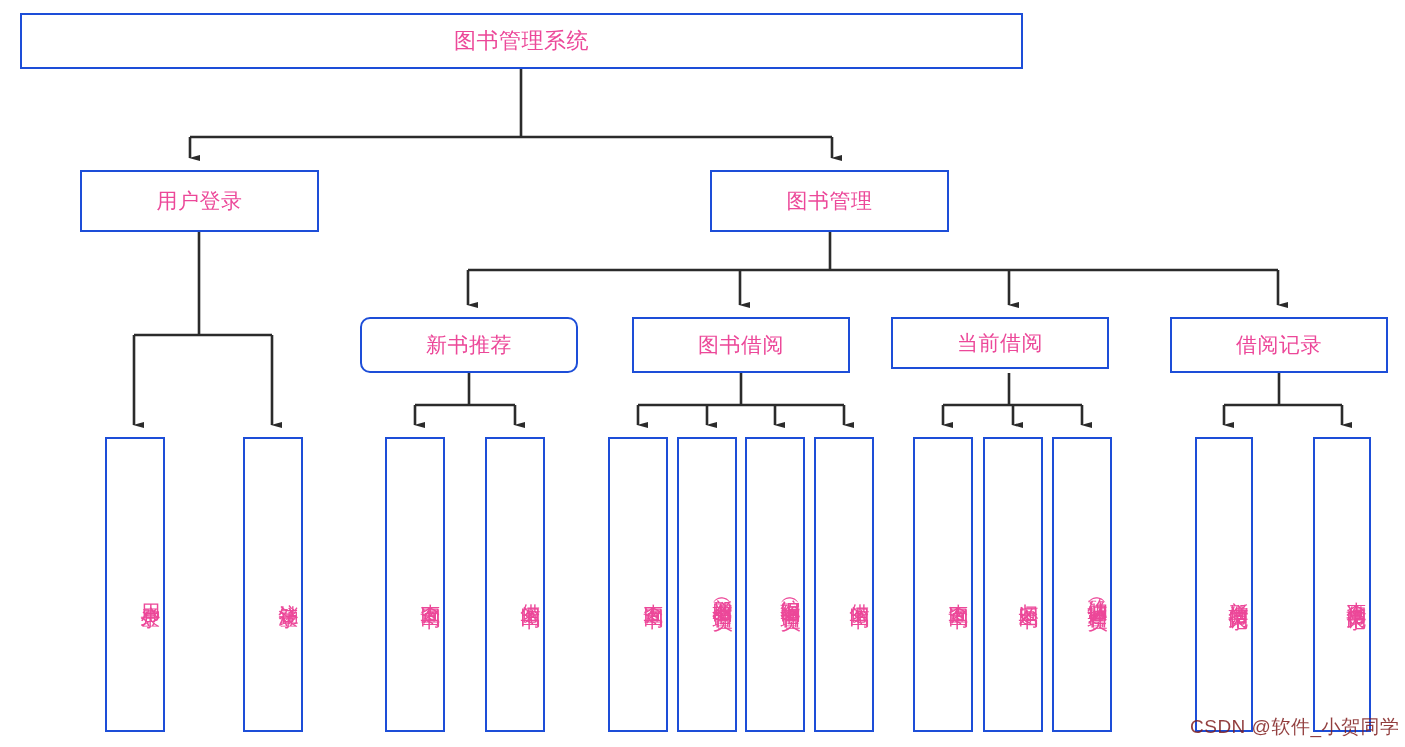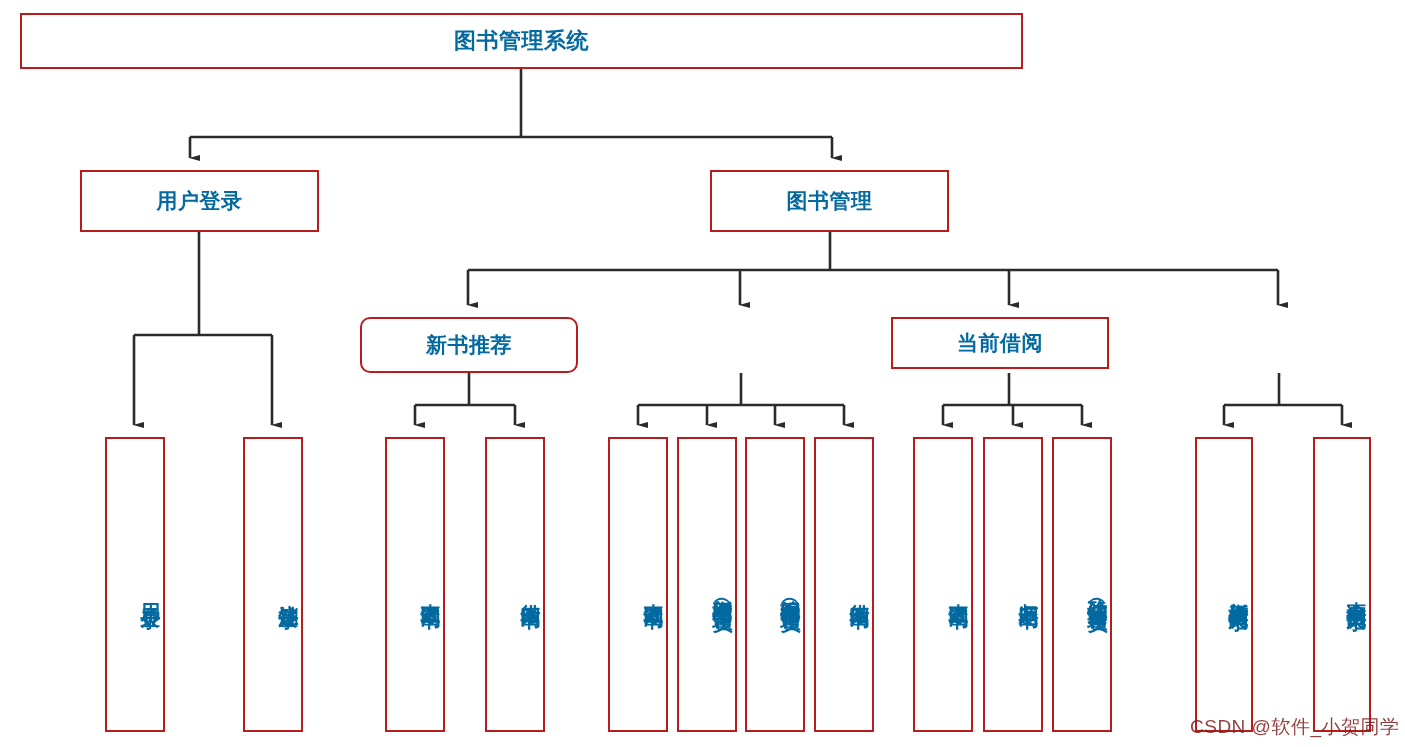--- a/index.html
+++ b/index.html
@@ -13,28 +13,27 @@
   #canvas {
     position: relative;
     width: 1405px;
     height: 747px;
     background: #ffffff;
     overflow: hidden;
   }
   .node {
     position: absolute;
     box-sizing: border-box;
-    border: 2px solid #b91c1c;
+    border: 2px solid #1d4ed8;
     background: #ffffff;
-    color: #0369a1;
+    color: #ec4899;
     display: flex;
     align-items: center;
     justify-content: center;
     text-align: center;
-    font-weight: bold;
   }
   .node.horiz {
     font-size: 21px;
     line-height: 1.15;
     letter-spacing: 0.5px;
   }
   .node.vert {
     writing-mode: vertical-rl;
     text-orientation: upright;
     font-size: 20px;
@@ -118,21 +117,23 @@
       <path d="M1342,405 L1342,425" marker-end="url(#arrow)"></path>
     </g>
   </svg>
 
   <div class="node horiz root" style="left: 20px; top: 13px; width: 1003px; height: 56px;">图书管理系统</div>
 
   <div class="node horiz" style="left: 80px; top: 170px; width: 239px; height: 62px;">用户登录</div>
   <div class="node horiz" style="left: 710px; top: 170px; width: 239px; height: 62px;">图书管理</div>
 
   <div class="node horiz" style="left: 360px; top: 317px; width: 218px; height: 56px; border-radius: 10px;">新书推荐</div>
+  <div class="node horiz" style="left: 632px; top: 317px; width: 218px; height: 56px;">图书借阅</div>
   <div class="node horiz" style="left: 891px; top: 317px; width: 218px; height: 52px;">当前借阅</div>
+  <div class="node horiz" style="left: 1170px; top: 317px; width: 218px; height: 56px;">借阅记录</div>
 
   <div class="node vert" style="left: 105px; top: 437px; width: 60px; height: 295px;">用户登录</div>
   <div class="node vert" style="left: 243px; top: 437px; width: 60px; height: 295px;">注销登录</div>
   <div class="node vert" style="left: 385px; top: 437px; width: 60px; height: 295px;">查询图书</div>
   <div class="node vert" style="left: 485px; top: 437px; width: 60px; height: 295px;">借阅图书</div>
   <div class="node vert" style="left: 608px; top: 437px; width: 60px; height: 295px;">查询图书</div>
   <div class="node vert" style="left: 677px; top: 437px; width: 60px; height: 295px;">新增图书（管理员）</div>
   <div class="node vert" style="left: 745px; top: 437px; width: 60px; height: 295px;">编辑图书（管理员）</div>
   <div class="node vert" style="left: 814px; top: 437px; width: 60px; height: 295px;">借阅图书</div>
   <div class="node vert" style="left: 913px; top: 437px; width: 60px; height: 295px;">查询图书</div>

